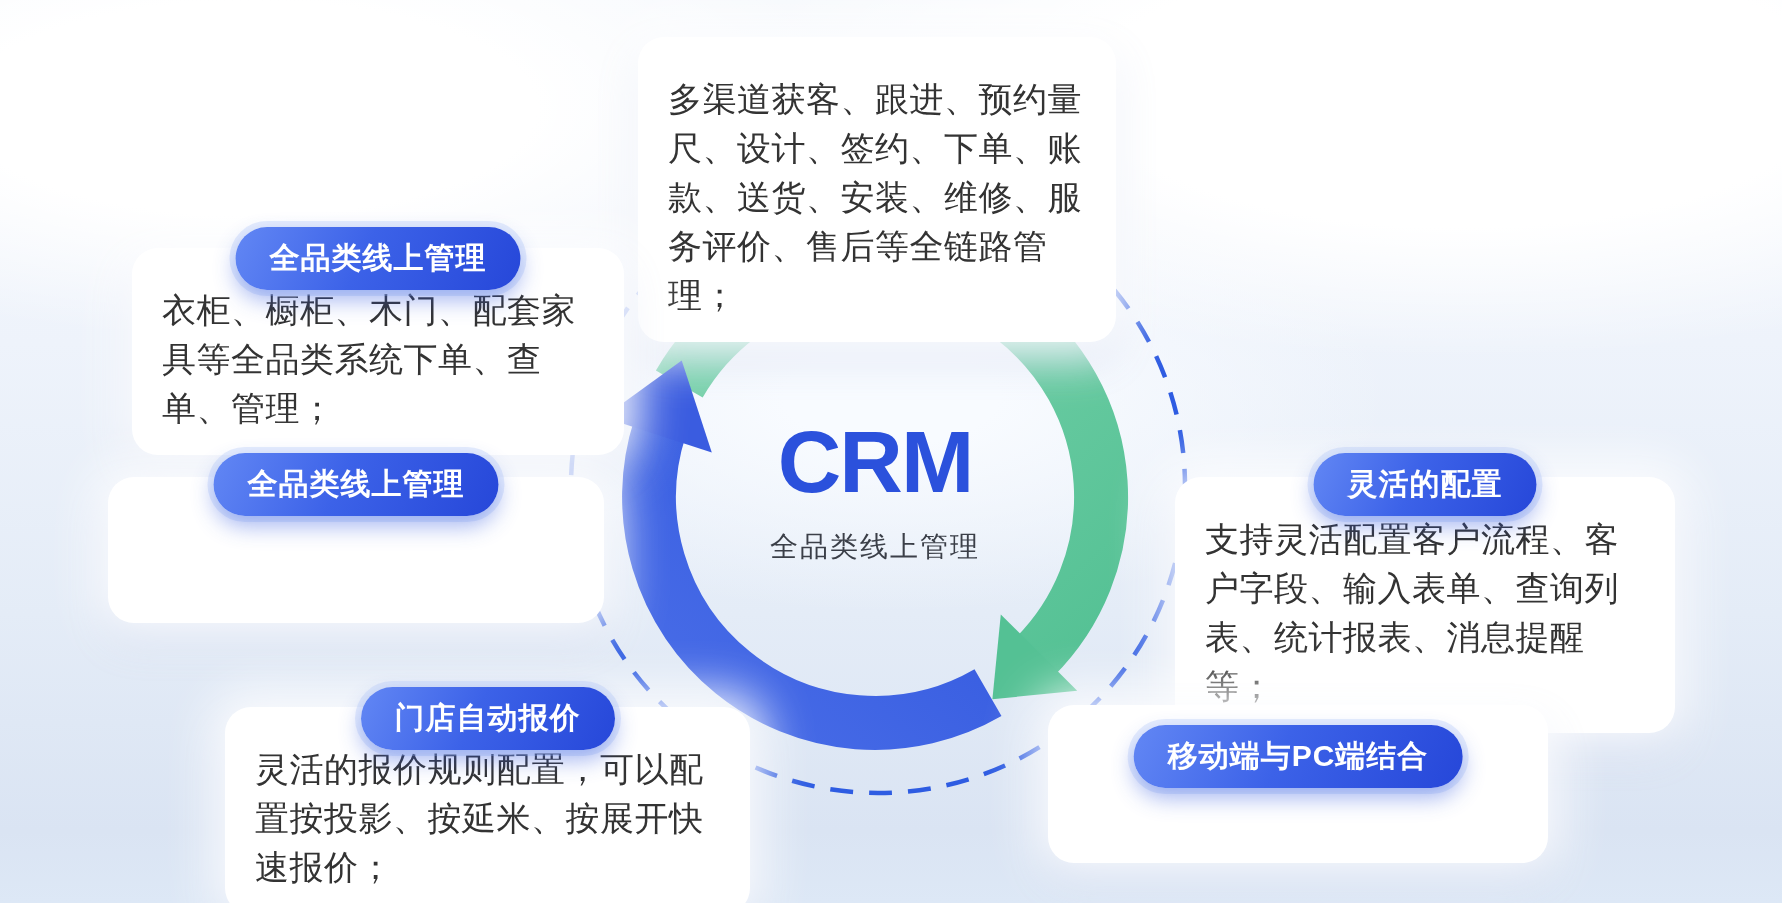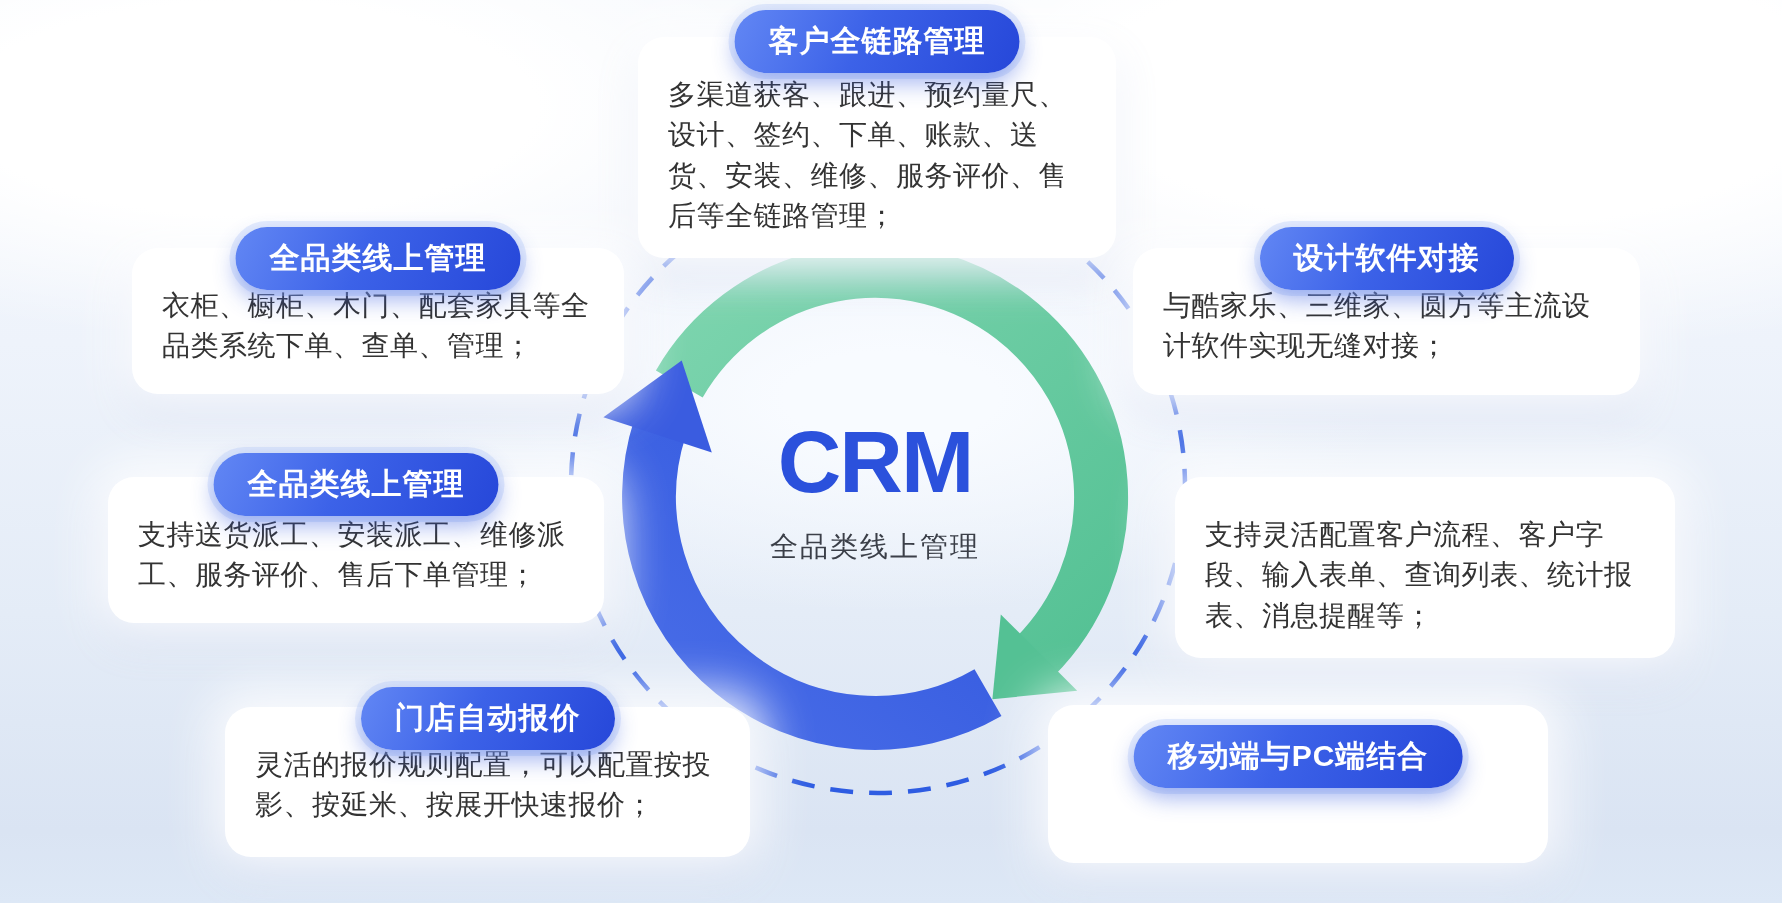--- a/index.html
+++ b/index.html
@@ -22,21 +22,21 @@
   }
   .crm-subtitle{
     margin-top:22px;font-size:28px;color:#3b3f48;letter-spacing:2px;font-weight:400;
   }
   .card{
     position:absolute;background:#ffffff;border-radius:26px;
     box-shadow:0 0 46px 16px rgba(255,255,255,0.9), 0 18px 38px rgba(126,150,208,0.30);
     padding:38px 26px 22px 30px;box-sizing:border-box;
   }
   .card-body{
-    font-size:28px;line-height:1.44;color:#333333;letter-spacing:0.5px;
+    font-size:34px;line-height:1.44;color:#333333;letter-spacing:0.5px;
   }
   .badge{
     position:absolute;left:50%;transform:translateX(-50%);
     padding:11px 34px;border-radius:34px;white-space:nowrap;
     font-size:30px;font-weight:700;color:#ffffff;letter-spacing:1px;
     background:linear-gradient(115deg,#6287f4 0%,#3c62e8 45%,#2647d9 100%);
     box-shadow:0 10px 22px rgba(54,92,224,0.45), 0 0 0 6px rgba(176,198,250,0.30);
   }
   
   .c1{left:638px;top:37px;width:478px;min-height:188px;}   .c1 .badge{top:-27px;}
@@ -76,45 +76,40 @@
 
     <polygon points="66.7,123.6 96.8,215.4 -11.6,180.2" fill="#3a5ce0"></polygon>
   </svg>
 
   <div class="center-text">
     <div class="crm-title">CRM</div>
     <div class="crm-subtitle">全品类线上管理</div>
   </div>
 
   <div class="card c1">
-    <div class="badge">客户全链路管理</div>
     <div class="card-body">多渠道获客、跟进、预约量尺、设计、签约、下单、账款、送货、安装、维修、服务评价、售后等全链路管理；</div>
   </div>
 
   <div class="card c2">
     <div class="badge">全品类线上管理</div>
     <div class="card-body">衣柜、橱柜、木门、配套家具等全品类系统下单、查单、管理；</div>
   </div>
 
   <div class="card c3">
     <div class="badge">全品类线上管理</div>
-    <div class="card-body">支持送货派工、安装派工、维修派工、服务评价、售后下单管理；</div>
   </div>
 
   <div class="card c4">
     <div class="badge">门店自动报价</div>
     <div class="card-body">灵活的报价规则配置，可以配置按投影、按延米、按展开快速报价；</div>
   </div>
 
-  <div class="card c5">
-    <div class="badge">设计软件对接</div>
-    <div class="card-body">与酷家乐、三维家、圆方等主流设计软件实现无缝对接；</div>
-  </div>
 
   <div class="card c6">
+    <div class="badge">灵活的配置</div>
     <div class="card-body">支持灵活配置客户流程、客户字段、输入表单、查询列表、统计报表、消息提醒等；</div>
   </div>
 
   <div class="card c7">
     <div class="badge">移动端与PC端结合</div>
   </div>
 
 </div>
 
 </body></html>

